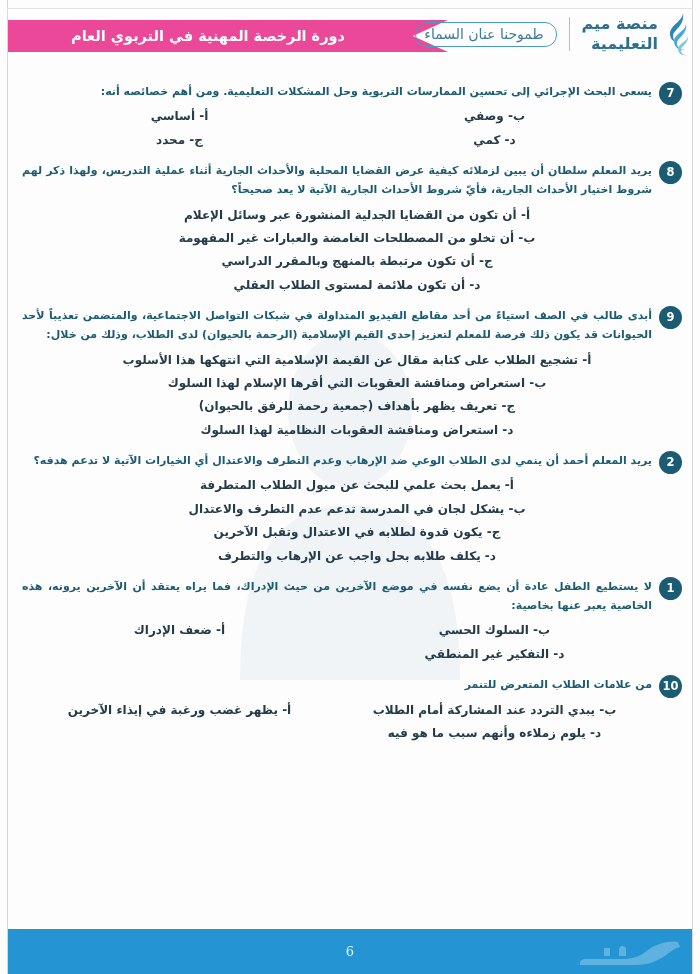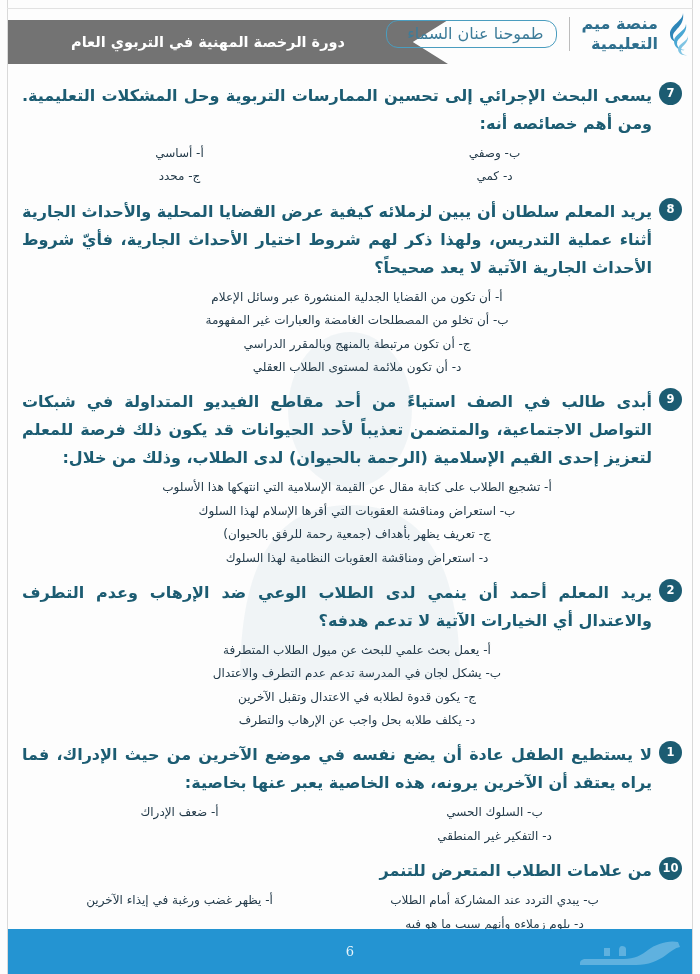--- a/index.html
+++ b/index.html
@@ -44,22 +44,22 @@
     left: 8px;
     right: 8px;
     height: 62px;
   }
 
   .banner {
     position: absolute;
     top: 10px;
     left: 0px;
     width: 440px;
-    height: 44px;
-    background: #737373;
+    height: 32px;
+    background: #ec4899;
     -webkit-clip-path: polygon(0 0, 100% 0, 92% 50%, 100% 100%, 0 100%);
     clip-path: polygon(0 0, 100% 0, 92% 50%, 100% 100%, 0 100%);
     display: flex;
     align-items: center;
     justify-content: center;
     padding-right: 40px;
   }
 
   .banner-title {
     color: #ffffff;
@@ -95,23 +95,23 @@
   .brand-divider {
     width: 1px;
     height: 34px;
     background: #bcbcbc;
     margin: 0 4px;
   }
 
   .slogan-pill {
     border: 1.2px solid #4a9dbf;
     border-radius: 12px 12px 12px 12px;
-    padding: 3px 12px 4px 20px;
+    padding: 3px 12px 4px 8px;
     color: #3d7c99;
-    font-size: 16px;
+    font-size: 14px;
     direction: rtl;
     white-space: nowrap;
     background: transparent;
   }
 
   
   .watermark {
     position: absolute;
     left: 50%;
     top: 300px;
@@ -149,21 +149,21 @@
     font-size: 11.5px;
     font-weight: bold;
     display: flex;
     align-items: center;
     justify-content: center;
     line-height: 1;
   }
 
   .qstem {
     color: #1c5c72;
-    font-size: 16px;
+    font-size: 11px;
     font-weight: bold;
     line-height: 1.75;
     text-align: justify;
     direction: rtl;
   }
 
   .options {
     margin-top: 4px;
     color: #243b4a;
     font-size: 12px;
@@ -180,21 +180,21 @@
 
   
   .opt-grid {
     display: grid;
     grid-template-columns: 1fr 1fr;
     column-gap: 0px;
     row-gap: 0px;
   }
   .opt-grid .opt { text-align: center; }
 
-  .opt { color: #243b4a; white-space: nowrap; }
+  .opt { color: #243b4a; white-space: nowrap; font-weight: bold; }
 
   
   .footer {
     position: absolute;
     left: 8px;
     right: 8px;
     bottom: 0px;
     height: 45px;
     background: #2494d2;
     display: flex;

